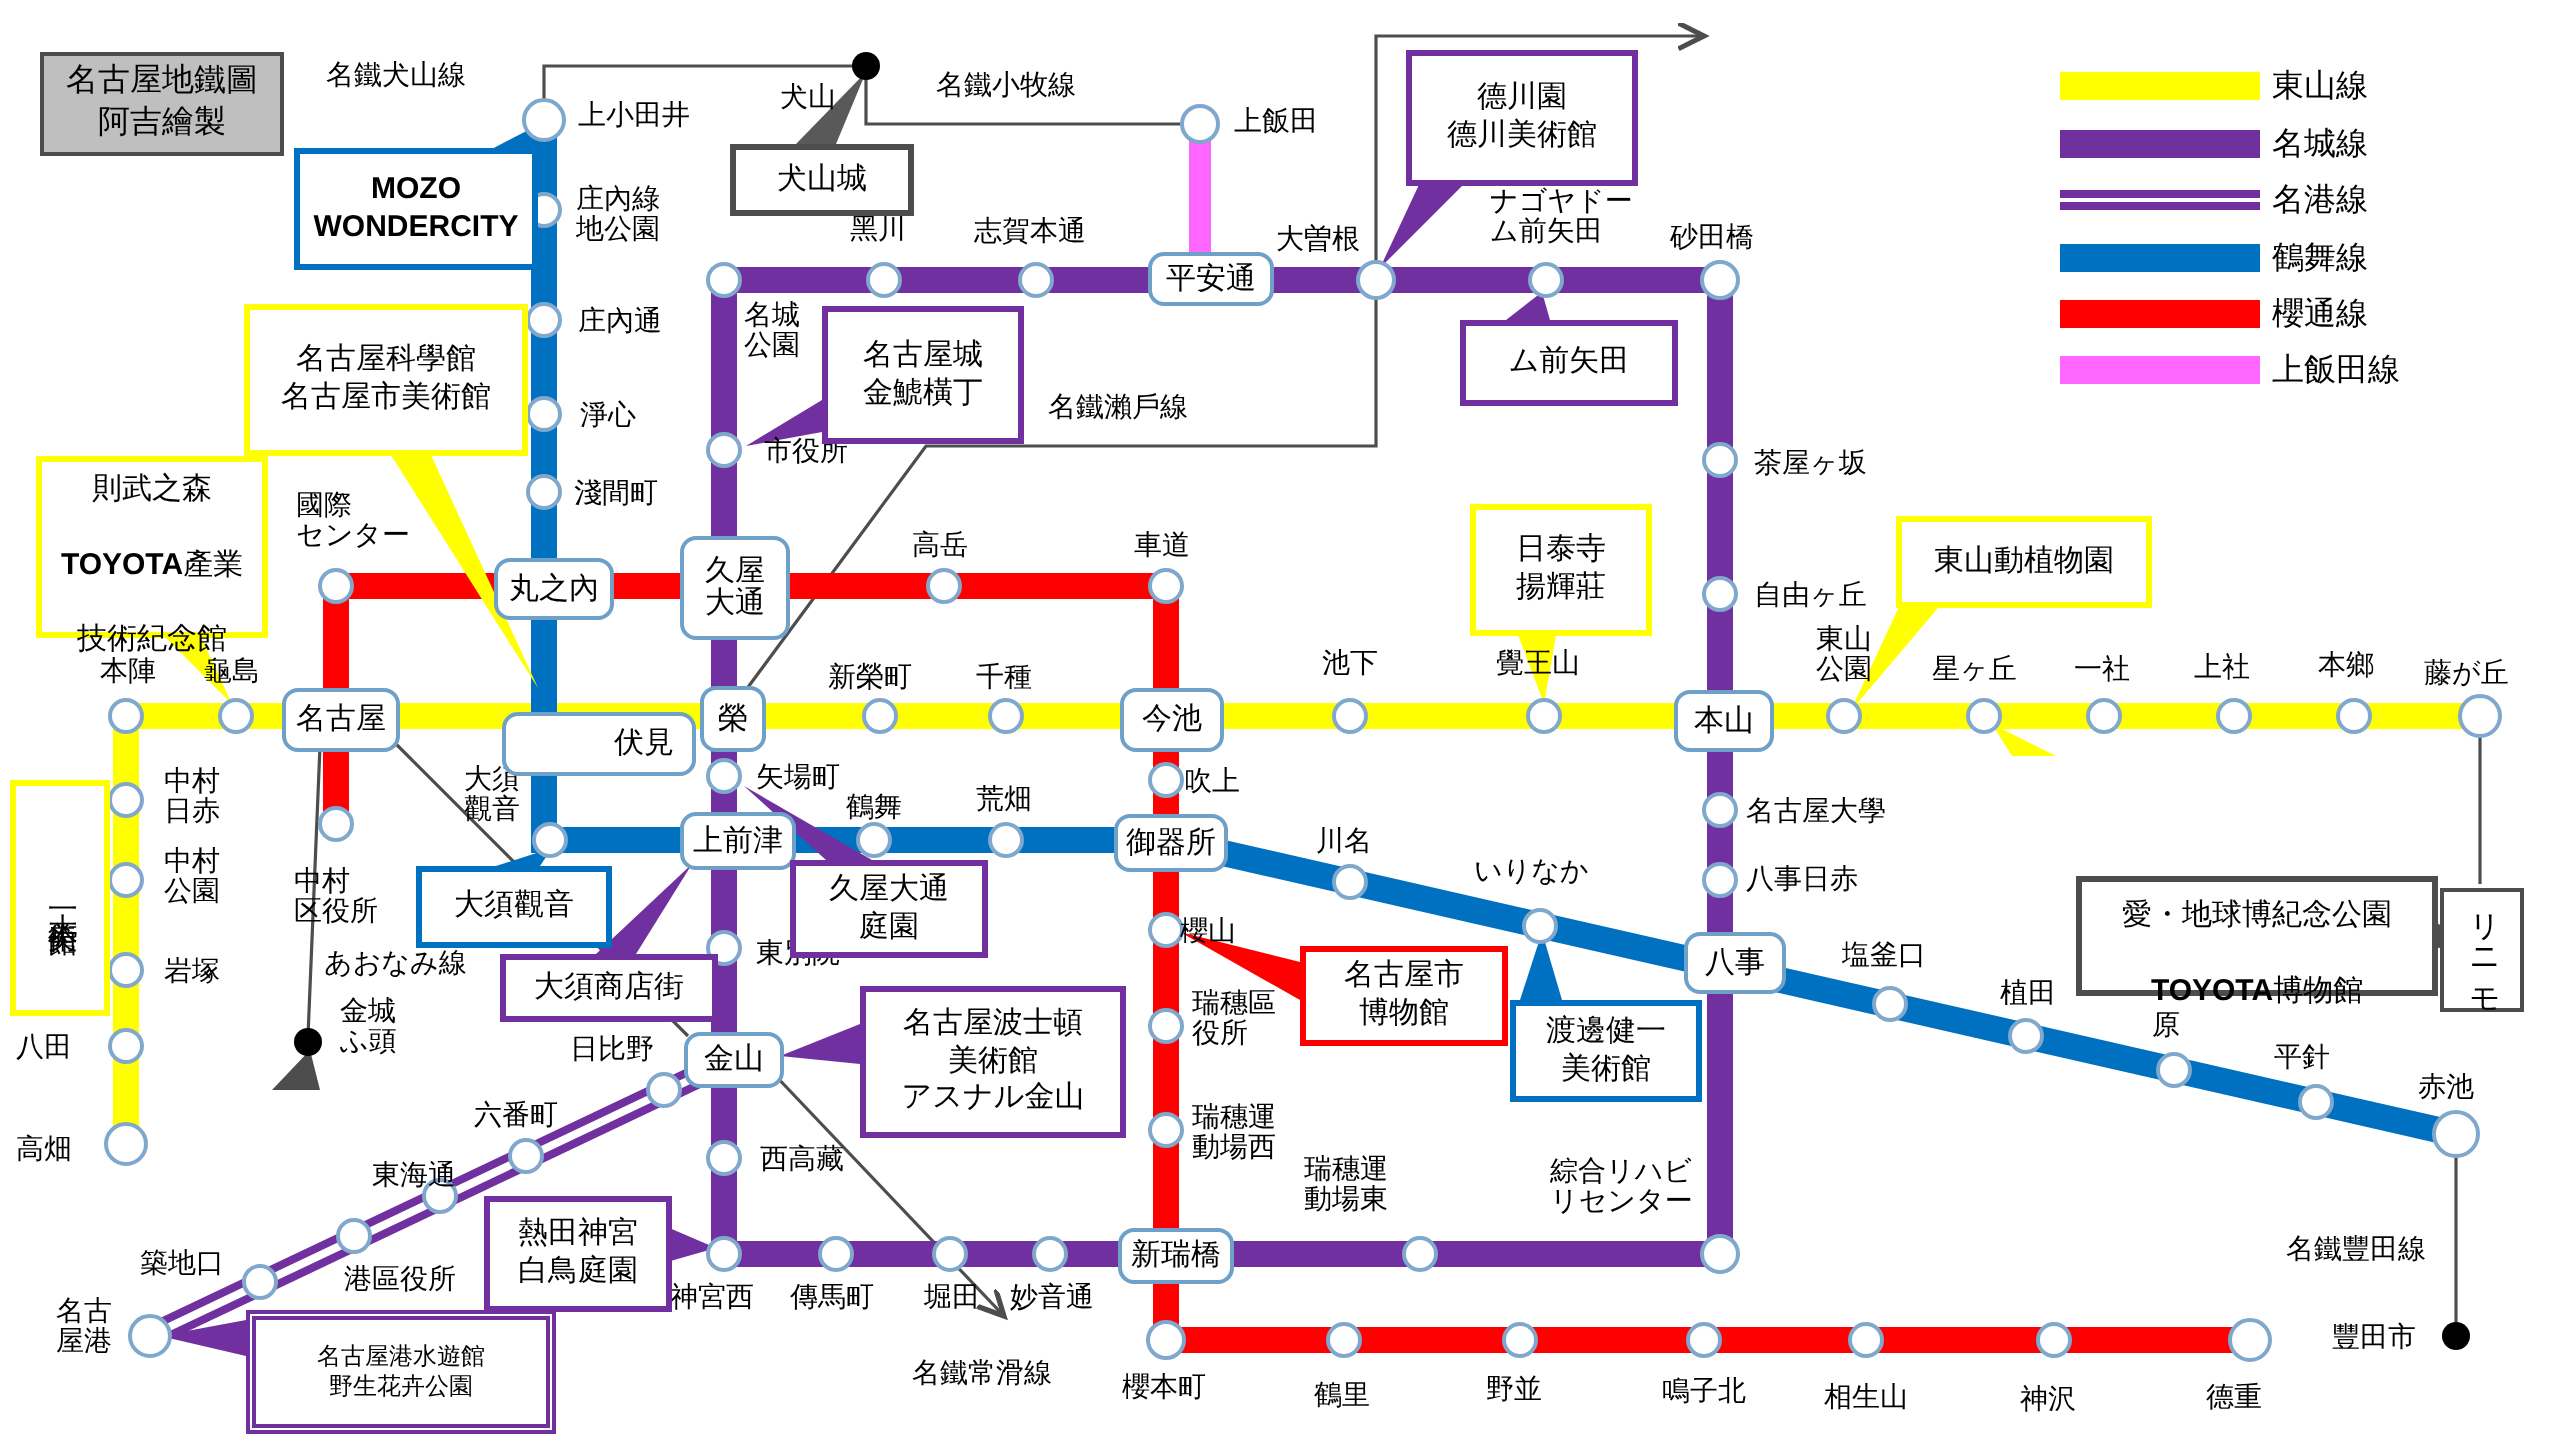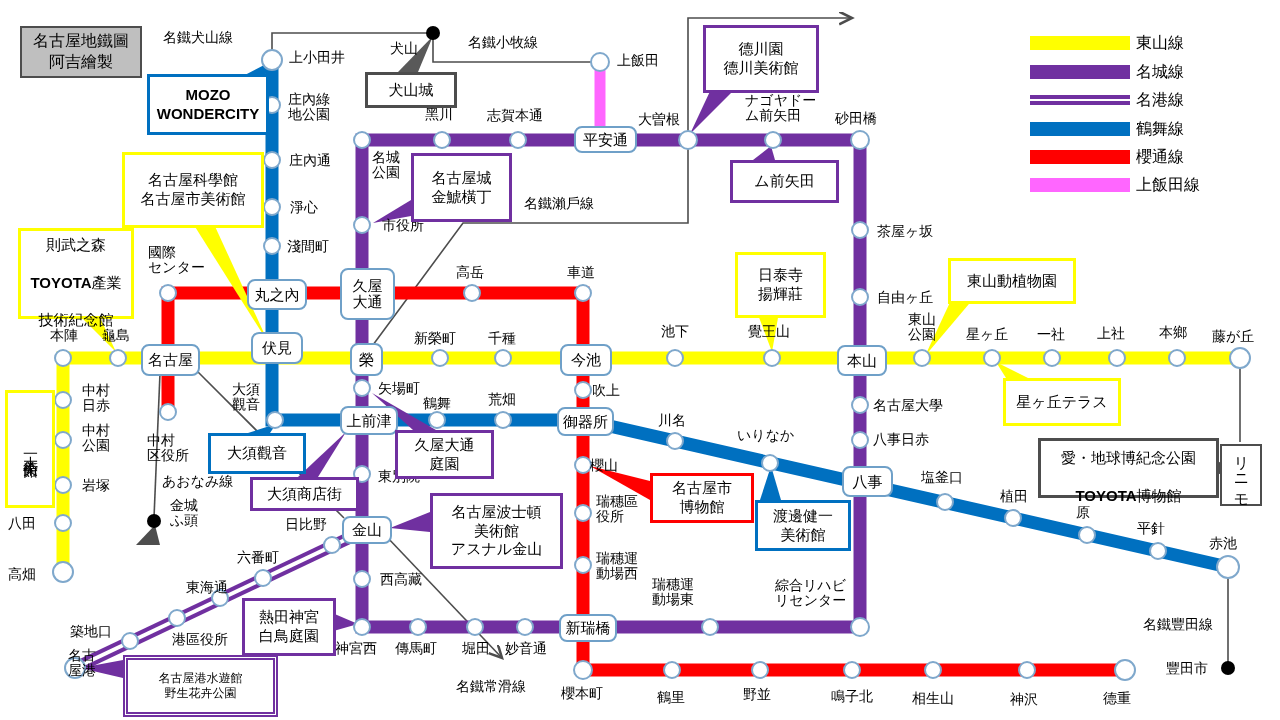--- a/index.html
+++ b/index.html
@@ -205,21 +205,21 @@
       <div class="lg-swatch" style="background:#FF0000;"></div>
       <div class="lg-label">櫻通線</div>
     </div>
     <div class="lg-row" style="top:147px;">
       <div class="lg-swatch" style="background:#FF66FF;"></div>
       <div class="lg-label">上飯田線</div>
     </div>
   </div>
 
   <div class="xfer" style="left:141px;top:344px;width:55px;height:28px;">名古屋</div>
-  <div class="xfer" style="left:251px;top:332px;width:48px;height:28px;">伏見</div>
+  <div class="xfer" style="left:251px;top:356px;width:48px;height:28px;padding-left:45px;">伏見</div>
   <div class="xfer" style="left:350px;top:343px;width:29px;height:29px;">榮</div>
   <div class="xfer" style="left:560px;top:344px;width:48px;height:28px;">今池</div>
   <div class="xfer" style="left:837px;top:345px;width:46px;height:27px;">本山</div>
   <div class="xfer" style="left:574px;top:126px;width:59px;height:23px;">平安通</div>
   <div class="xfer" style="left:247px;top:279px;width:56px;height:27px;">丸之內</div>
   <div class="xfer" style="left:340px;top:268px;width:51px;height:48px;">久屋
 大通</div>
   <div class="xfer" style="left:340px;top:406px;width:54px;height:25px;">上前津</div>
   <div class="xfer" style="left:342px;top:516px;width:46px;height:24px;">金山</div>
   <div class="xfer" style="left:557px;top:407px;width:53px;height:25px;">御器所</div>
@@ -275,21 +275,21 @@
     <div class="lbl" style="left:378px;top:381px;">矢場町</div>
     <div class="lbl" style="left:382px;top:218px;">市役所</div>
   </div>
 
   <div>
     <div class="lbl" style="left:285px;top:517px;">日比野</div>
     <div class="lbl" style="left:237px;top:550px;">六番町</div>
     <div class="lbl" style="left:186px;top:580px;">東海通</div>
     <div class="lbl" style="left:172px;top:632px;">港區役所</div>
     <div class="lbl" style="left:70px;top:624px;">築地口</div>
-    <div class="lbl" style="left:28px;top:648px;margin-left:40px;">名古
+    <div class="lbl" style="left:28px;top:648px;">名古
 屋港</div>
   </div>
 
   <div>
     <div class="lbl" style="left:289px;top:50px;">上小田井</div>
     <div class="lbl" style="left:288px;top:92px;">庄內綠
 地公園</div>
     <div class="lbl" style="left:289px;top:153px;">庄內通</div>
     <div class="lbl" style="left:290px;top:200px;">淨心</div>
     <div class="lbl" style="left:287px;top:239px;">淺間町</div>
@@ -355,21 +355,20 @@
     <span>技術紀念館</span></span></div>
   <div class="co c-y vtext" style="left:5px;top:390px;width:44px;height:112px;">大一美術館</div>
   <div class="co c-p" style="left:411px;top:153px;width:95px;height:63px;">名古屋城
 金鯱橫丁</div>
   <div class="co c-p" style="left:703px;top:25px;width:110px;height:62px;">德川園
 德川美術館</div>
   <div class="co c-p" style="left:730px;top:160px;width:103px;height:37px;">ム前矢田</div>
   <div class="co c-y" style="left:735px;top:252px;width:85px;height:60px;">日泰寺
 揚輝莊</div>
   <div class="co c-y" style="left:948px;top:258px;width:122px;height:40px;">東山動植物園</div>
-  <div class="co c-y" style="left:1003px;top:378px;width:112px;height:42px;">星ヶ丘テラス</div>
   <div class="co c-p" style="left:250px;top:477px;width:103px;height:28px;">大須商店街</div>
   <div class="co c-b" style="left:208px;top:433px;width:92px;height:35px;">大須觀音</div>
   <div class="co c-p" style="left:395px;top:430px;width:93px;height:43px;">久屋大通
 庭園</div>
   <div class="co c-p" style="left:430px;top:493px;width:127px;height:70px;">名古屋波士頓
 美術館
 アスナル金山</div>
   <div class="co c-r" style="left:650px;top:473px;width:98px;height:44px;text-align:center;">名古屋市
 博物館</div>
   <div class="co c-b" style="left:755px;top:500px;width:90px;height:45px;">渡邊健一

